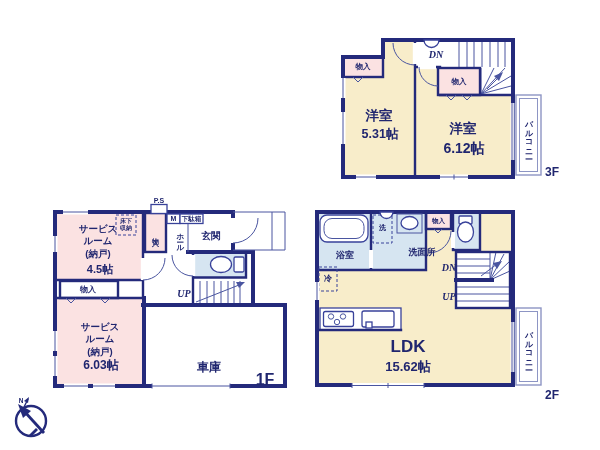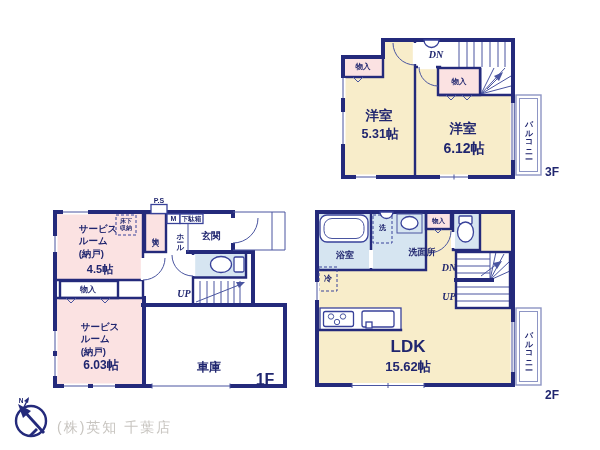--- a/index.html
+++ b/index.html
@@ -15,21 +15,21 @@
   .f-blue{fill:var(--blue,#d6e5f1)} .f-white{fill:#fff}
   .wall{fill:none;stroke:var(--wall,#242a7b);stroke-width:4;stroke-linecap:square}
   .wall2{fill:none;stroke:var(--wall,#242a7b);stroke-width:2.4;stroke-linecap:square}
   .thin{fill:none;stroke:var(--thin_line,#4a55a0);stroke-width:1}
   .fix{fill:#fff;stroke:#39429a;stroke-width:1.3}
   .dash{fill:none;stroke:#39429a;stroke-width:1;stroke-dasharray:3 2}
   .balcl{fill:#fff;stroke:var(--balcony_line,#8d95c4);stroke-width:1.4}
   .balcl2{fill:none;stroke:var(--balcony_line,#8d95c4);stroke-width:1}
   .ah{fill:var(--thin_line,#4a55a0)}
   .lb{position:absolute;transform:translate(-50%,-50%);color:var(--label_navy,#20266f);
-      font-weight:bold;white-space:pre-line;text-align:left;line-height:1.3}
+      font-weight:bold;white-space:pre-line;text-align:center;line-height:1.3}
   .v{writing-mode:vertical-rl;text-orientation:upright;letter-spacing:1px;line-height:1}
   .it{font-family:"Liberation Serif","DejaVu Serif",serif;font-style:italic}
   .gray{position:absolute;transform:translate(0,-50%);color:var(--company_gray,#c8c5c0);
         font-weight:normal;letter-spacing:2px;white-space:nowrap}
 </style>
 </head>
 <body>
 
 <div class="canvas">
 <svg width="600" height="450" viewBox="0 0 600 450">
@@ -236,14 +236,13 @@
   <div class="lb" style="left:438.5px;top:220.5px;font-size:6.5px">物入</div>
   <div class="lb" style="left:328px;top:279px;font-size:8px">冷</div>
   <div class="lb it" style="left:449px;top:267px;font-size:10px">DN</div>
   <div class="lb it" style="left:449px;top:296px;font-size:10px">UP</div>
   <div class="lb" style="left:408px;top:347px;font-size:17px">LDK</div>
   <div class="lb" style="left:408px;top:367px;font-size:13px">15.62帖</div>
   <div class="lb v" style="left:528px;top:346px;font-size:8px">バルコニー</div>
   <div class="lb" style="left:552px;top:396px;font-size:12px">2F</div>
 
   <div class="lb" style="left:21px;top:401px;font-size:6.5px">N</div>
-  <div class="gray" style="left:57px;top:428px;font-size:14px">(株)英知 千葉店</div>
 </div>
 
 </body></html>

